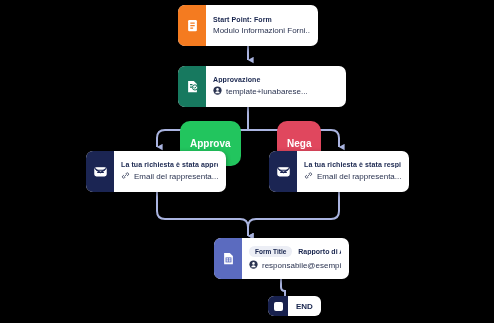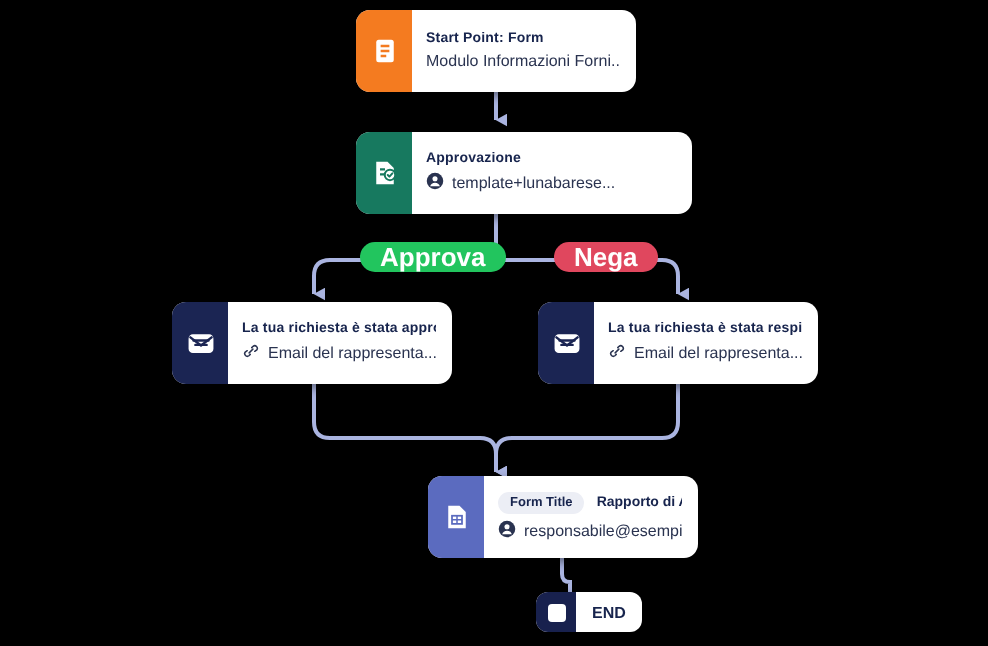--- a/index.html
+++ b/index.html
@@ -17,21 +17,21 @@
   .title{font-size:7px;font-weight:bold;color:#17244d;letter-spacing:.1px;
          white-space:nowrap;overflow:hidden;text-overflow:clip;}
   .sub{font-size:8px;color:#2a3350;display:flex;align-items:center;gap:4px;
        white-space:nowrap;overflow:hidden;}
   .sub svg{flex:0 0 auto;}
   .chiprow{display:flex;align-items:center;gap:6px;}
   .chip{background:#eceef5;border-radius:9px;padding:2px 6px;font-size:6.5px;
         font-weight:bold;color:#17244d;white-space:nowrap;}
   .chiptxt{font-size:7px;font-weight:bold;color:#17244d;white-space:nowrap;overflow:hidden;}
 
-  .pill{position:absolute;border-radius:10px;padding:0 10px;font-size:13px;
+  .pill{position:absolute;border-radius:10px;padding:17px 10px;font-size:10px;
         font-weight:bold;color:#fff;white-space:nowrap;}
 
   .endnode{position:absolute;display:flex;align-items:center;background:#fff;
            border-radius:6px;box-shadow:0 2px 5px rgba(0,0,0,.45);overflow:hidden;}
   .endsq{width:20px;height:20px;background:#18214e;display:flex;align-items:center;justify-content:center;}
   .endsq i{display:block;width:9px;height:9px;background:#fff;border-radius:2px;}
   .endlbl{font-size:8px;font-weight:bold;color:#17244d;padding:0 8px;}
 </style>
 </head>
 <body>

